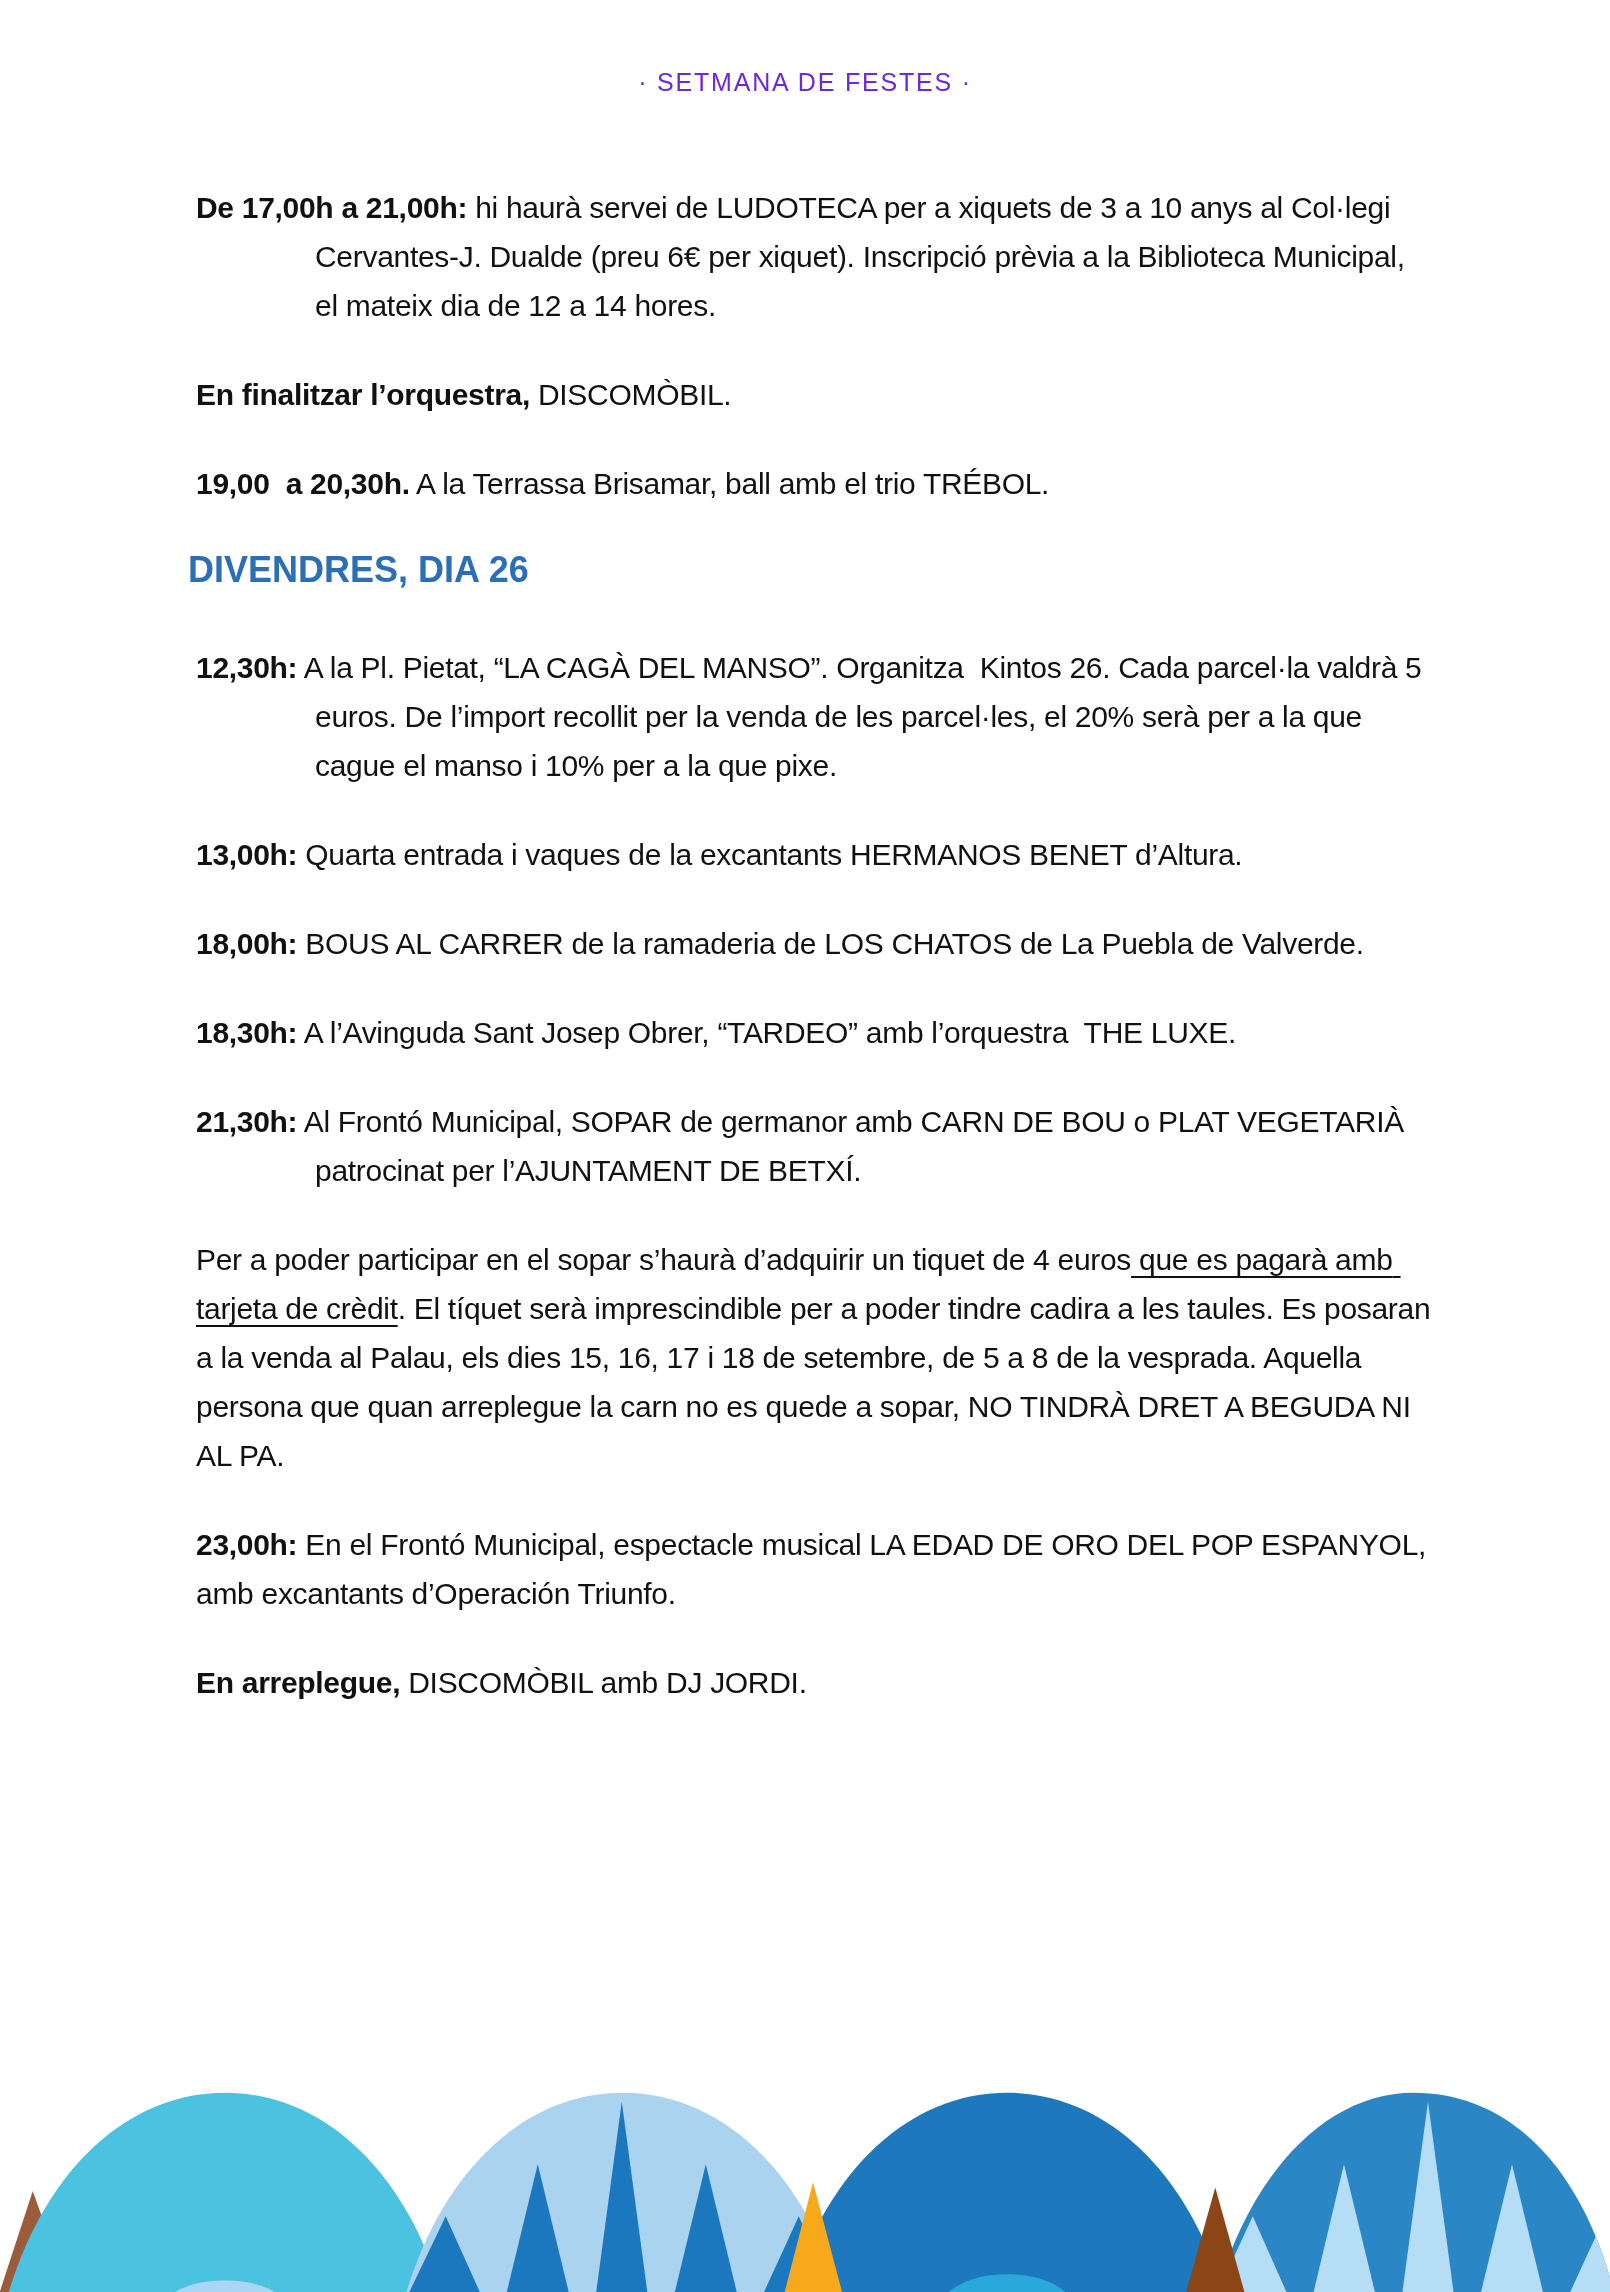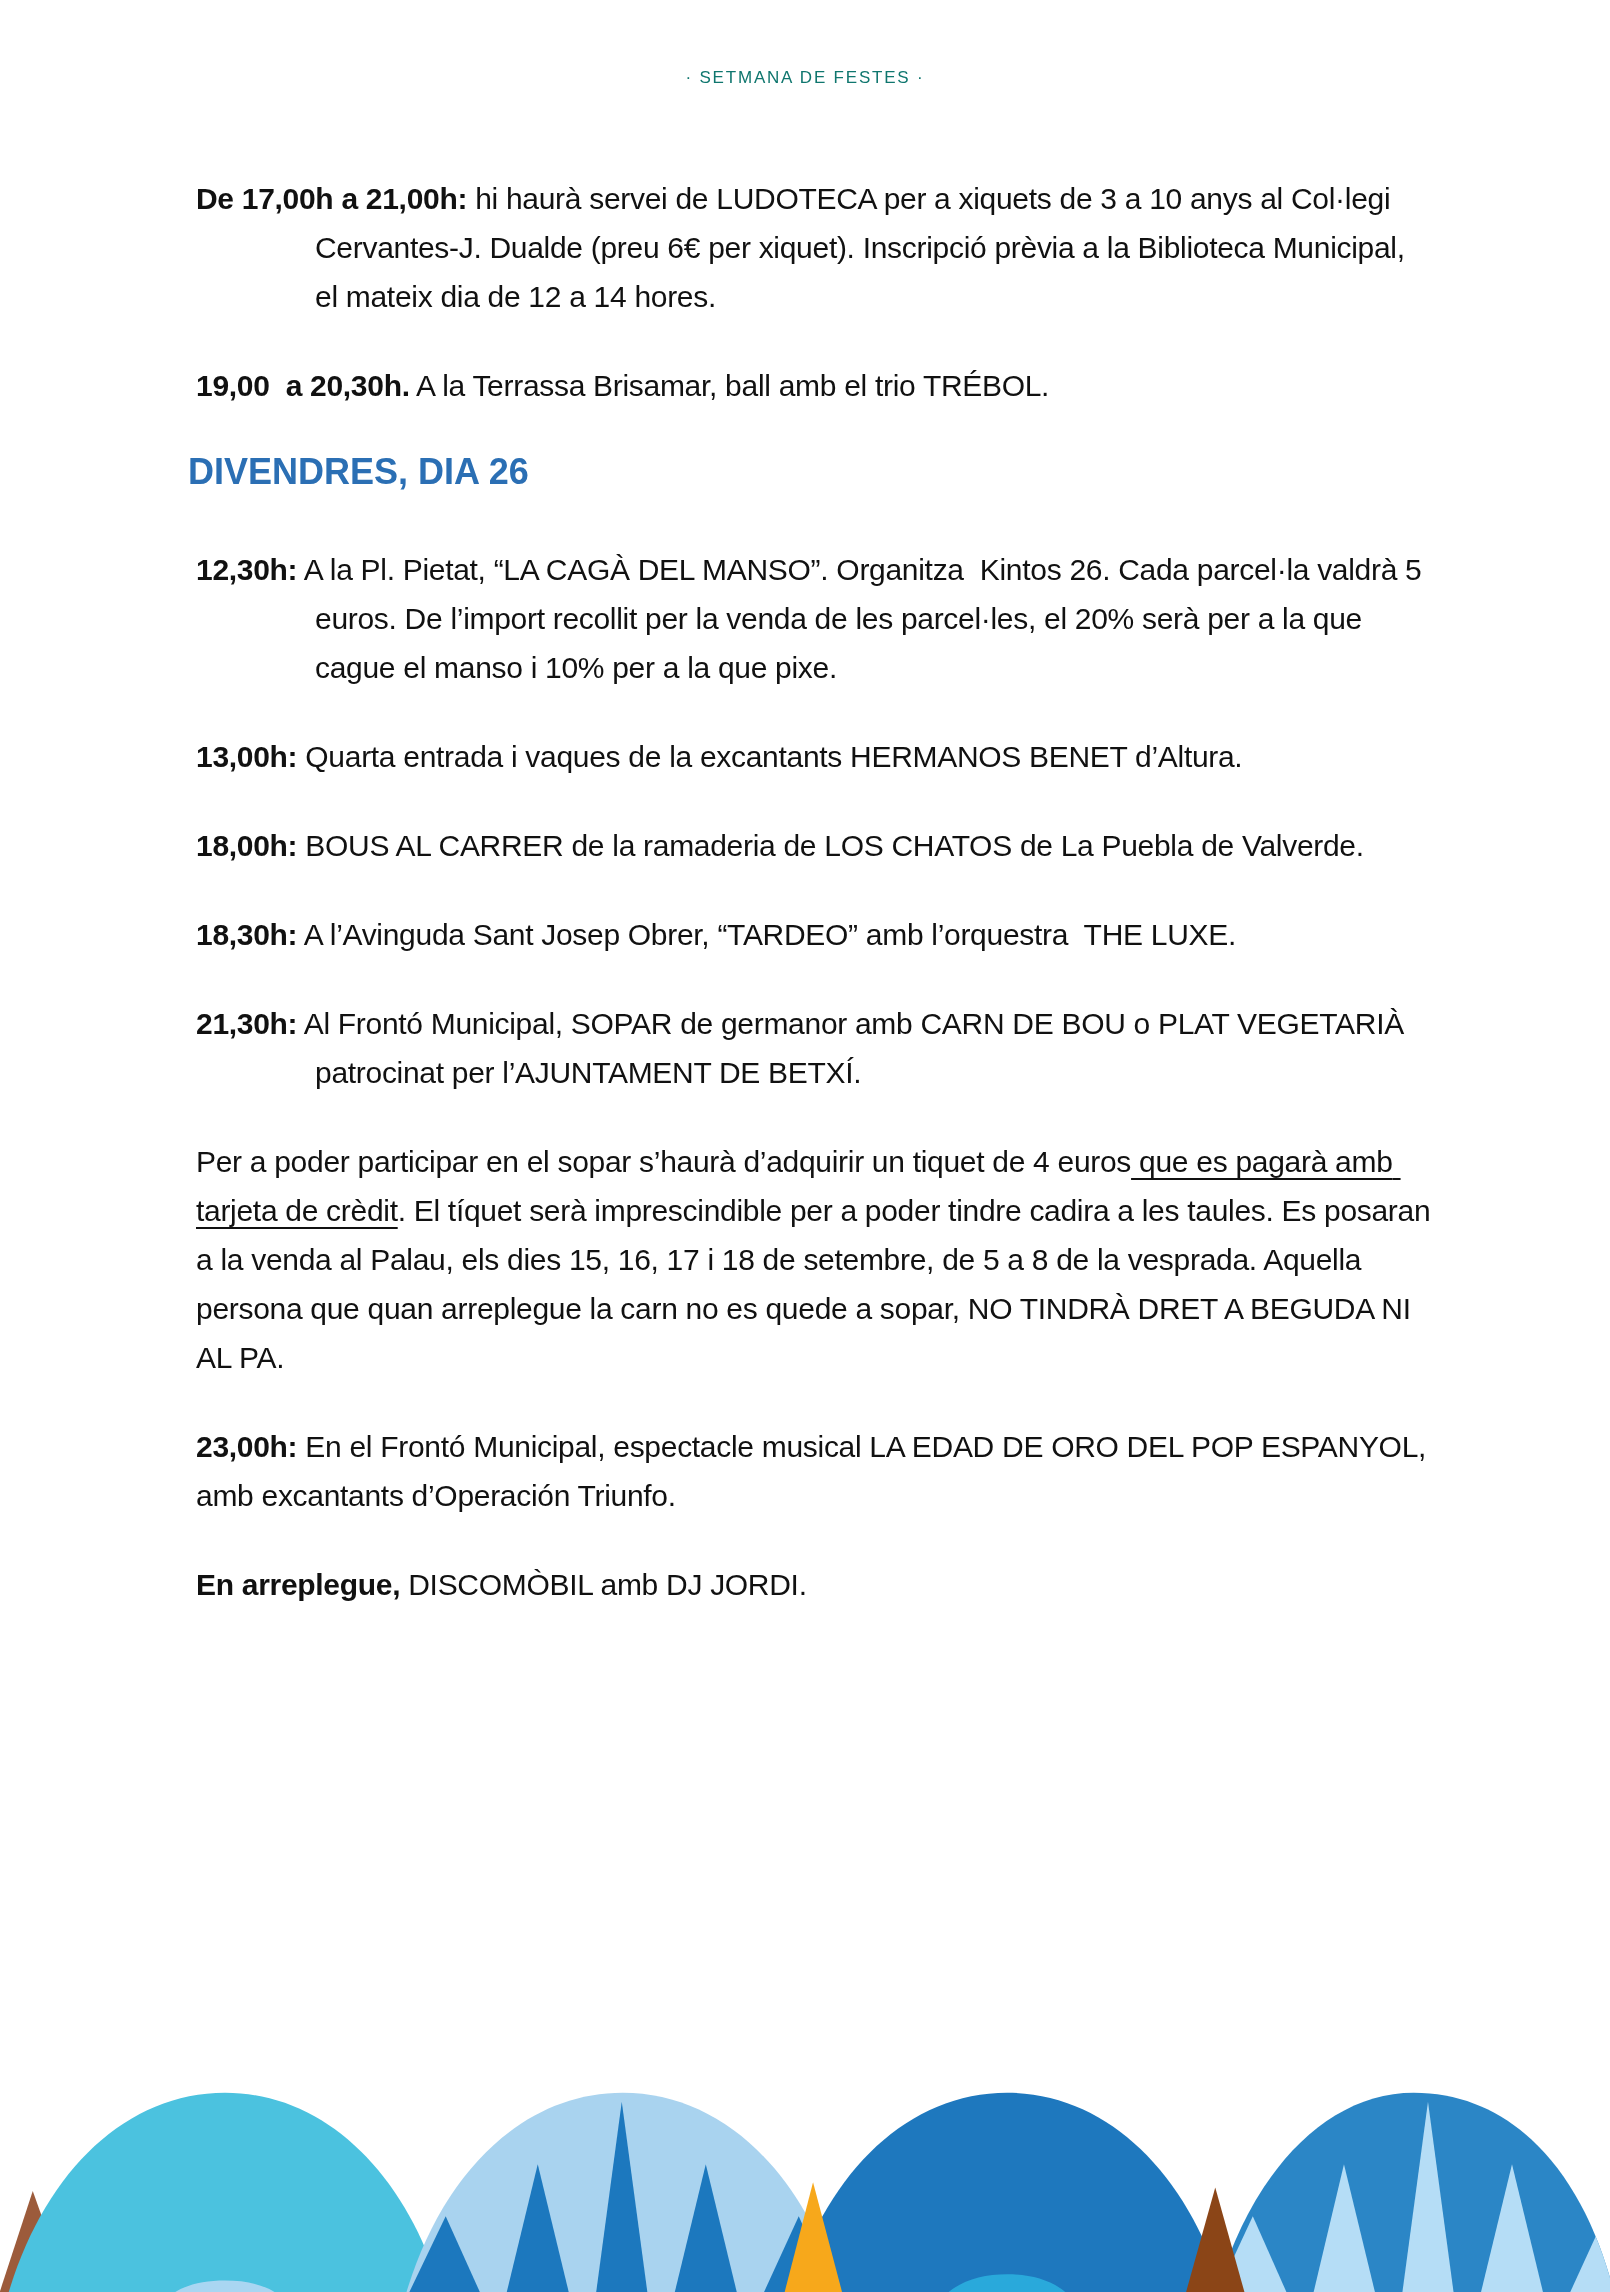--- a/index.html
+++ b/index.html
@@ -8,23 +8,23 @@
     width:1610px;
     height:2293px;
     background:#ffffff;
     overflow:hidden;
     font-family:"Liberation Sans", sans-serif;
     color:#111111;
   }
   .page-header{
     margin-top:68px;
     text-align:center;
-    font-size:17px;
+    font-size:25px;
     letter-spacing:1.8px;
-    color:#0f766e;
+    color:#6d28d9;
     font-weight:400;
   }
   .doc{
     margin:86px 179px 0 188px;
     font-size:30px;
     line-height:49px;
     letter-spacing:-0.3px;
   }
   .doc p{margin:0 0 40px 8px;}
   .doc p span,.doc p b{white-space:pre-wrap;}
@@ -59,20 +59,21 @@
 <body>
 
 <div class="page">
 
   <div class="page-header">· SETMANA DE FESTES ·</div>
 
   <div class="doc">
 
     <p class="hang"><b>De 17,00h a 21,00h:</b><span> hi haurà servei de LUDOTECA per a xiquets de 3 a 10 anys al Col·legi Cervantes-J. Dualde (preu 6€ per xiquet). Inscripció prèvia a la Biblioteca Municipal, el mateix dia de 12 a 14 hores.</span></p>
 
+    <p class="hang"><b>En finalitzar l’orquestra,</b><span> DISCOMÒBIL.</span></p>
 
     <p class="hang"><b>19,00  a 20,30h.</b><span> A la Terrassa Brisamar, ball amb el trio TRÉBOL.</span></p>
 
 
     <h2>DIVENDRES, DIA 26</h2>
 
 
     <p class="hang"><b>12,30h:</b><span> A la Pl. Pietat, “LA CAGÀ DEL MANSO”. Organitza  Kintos 26. Cada parcel·la valdrà 5 euros. De l’import recollit per la venda de les parcel·les, el 20% serà per a la que cague el manso i 10% per a la que pixe.</span></p>
 
     <p class="hang"><b>13,00h:</b><span> Quarta entrada i vaques de la excantants HERMANOS BENET d’Altura.</span></p>

